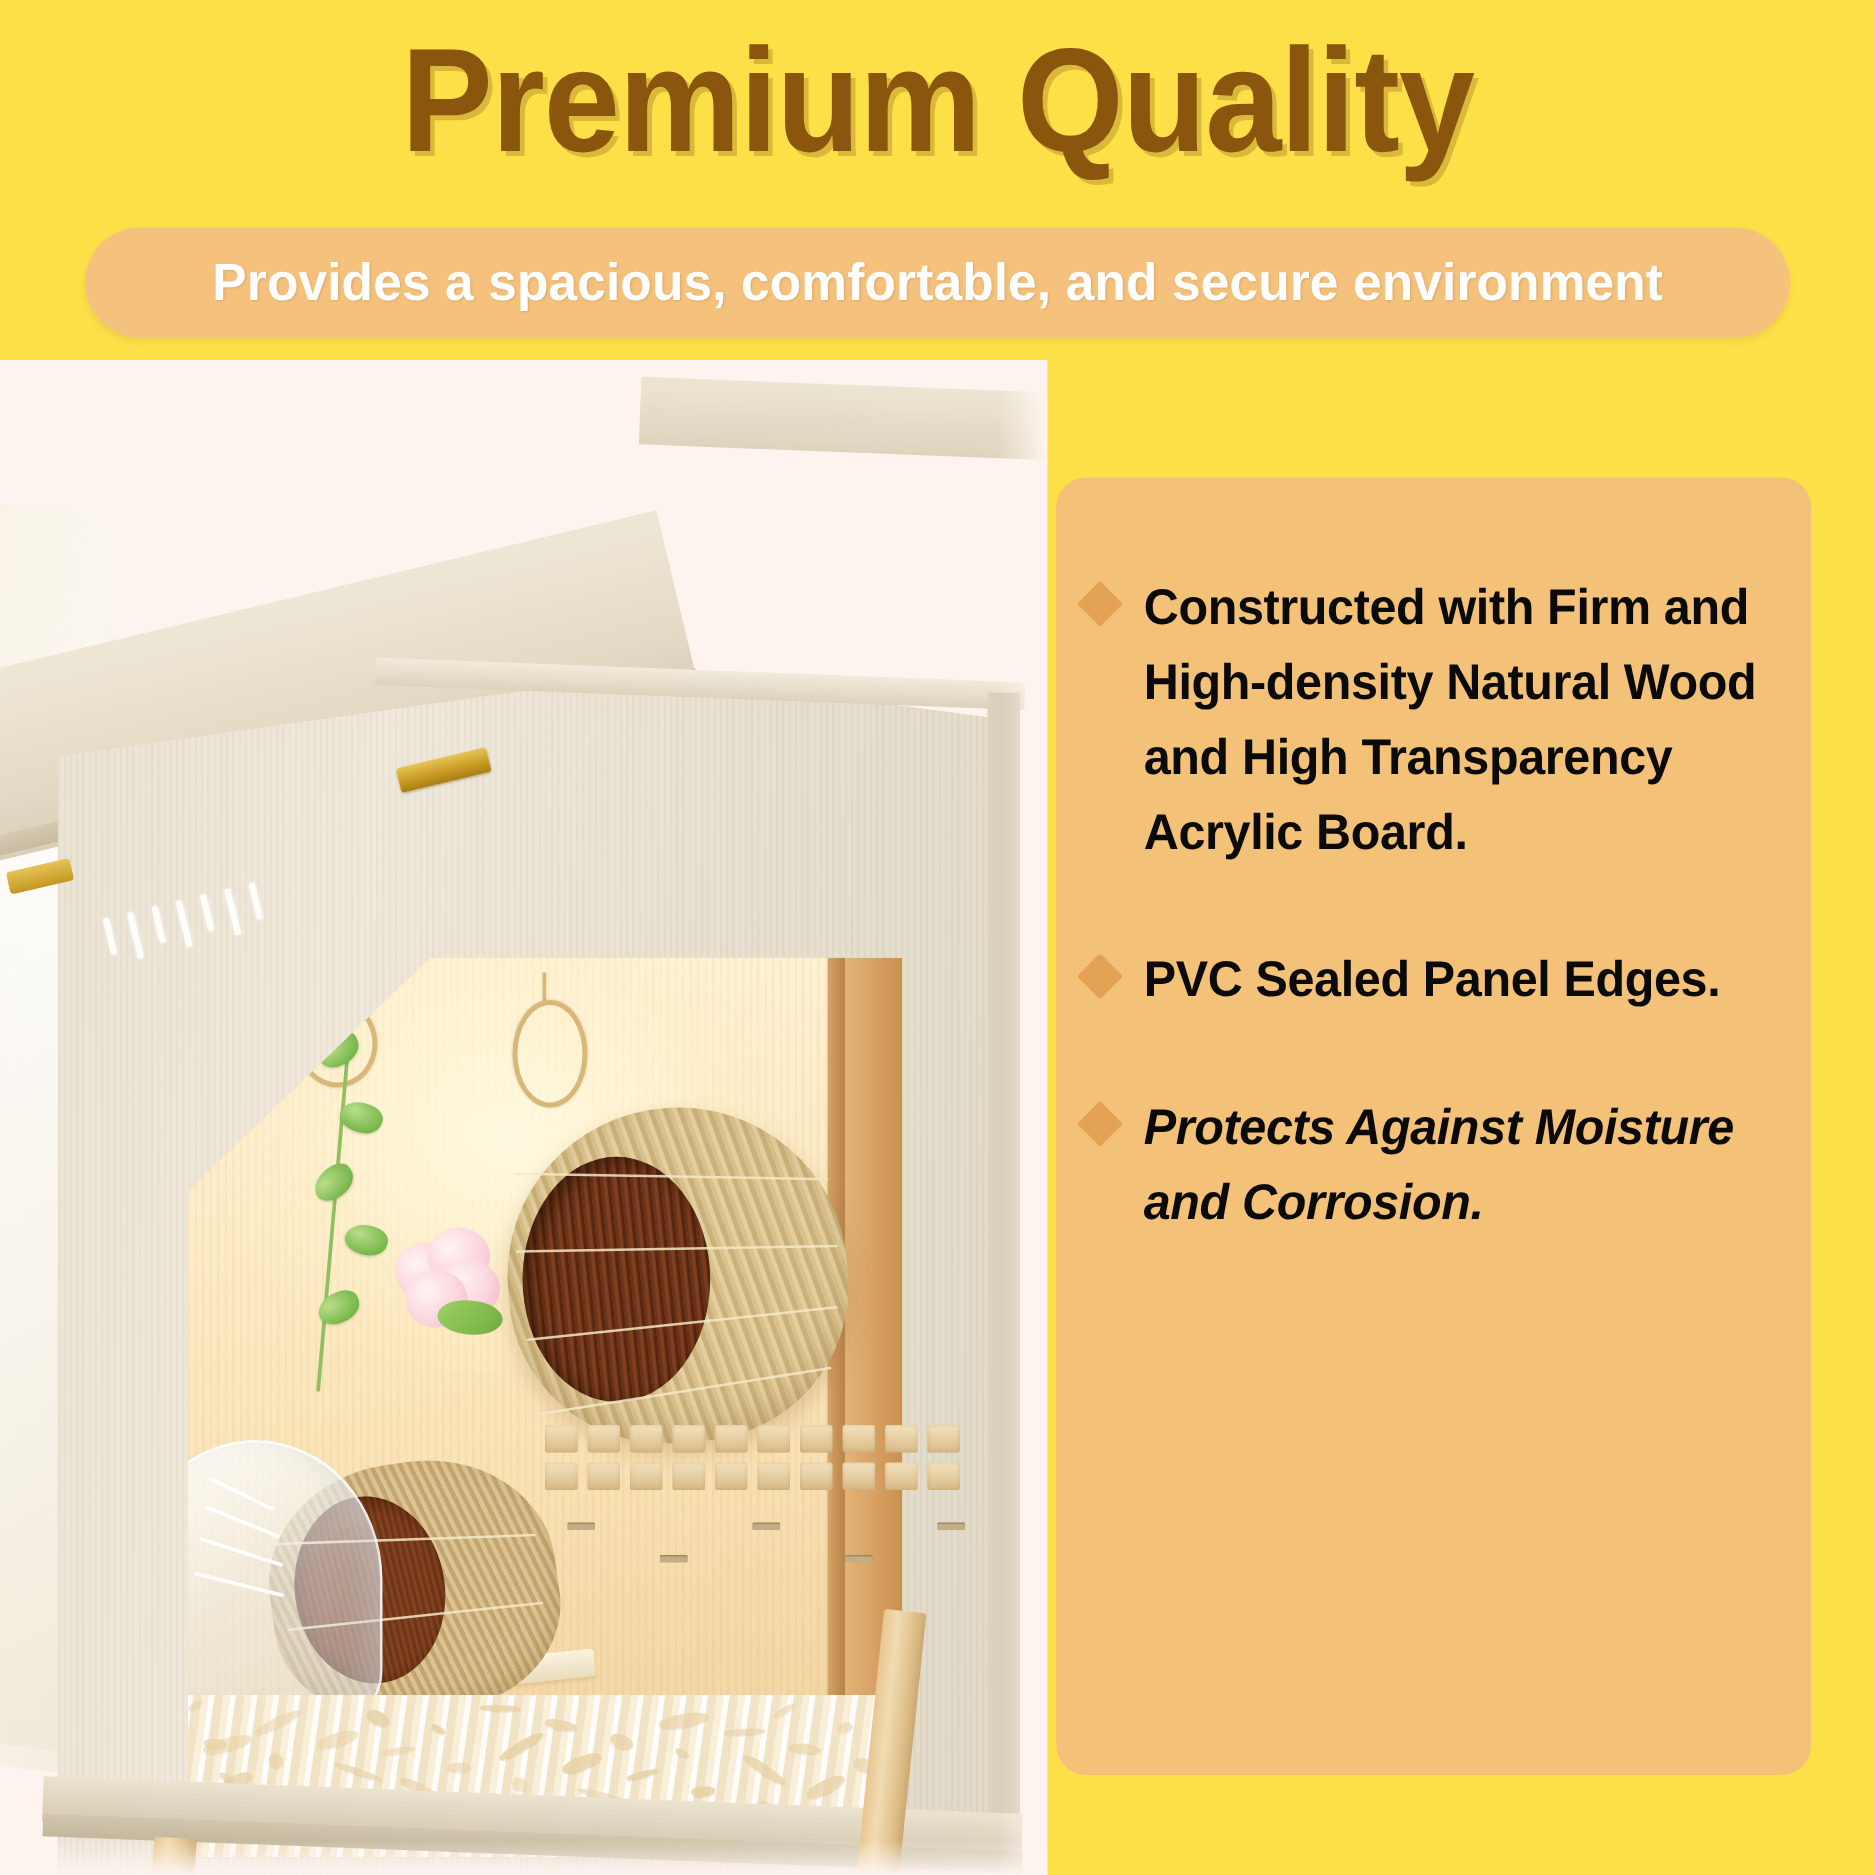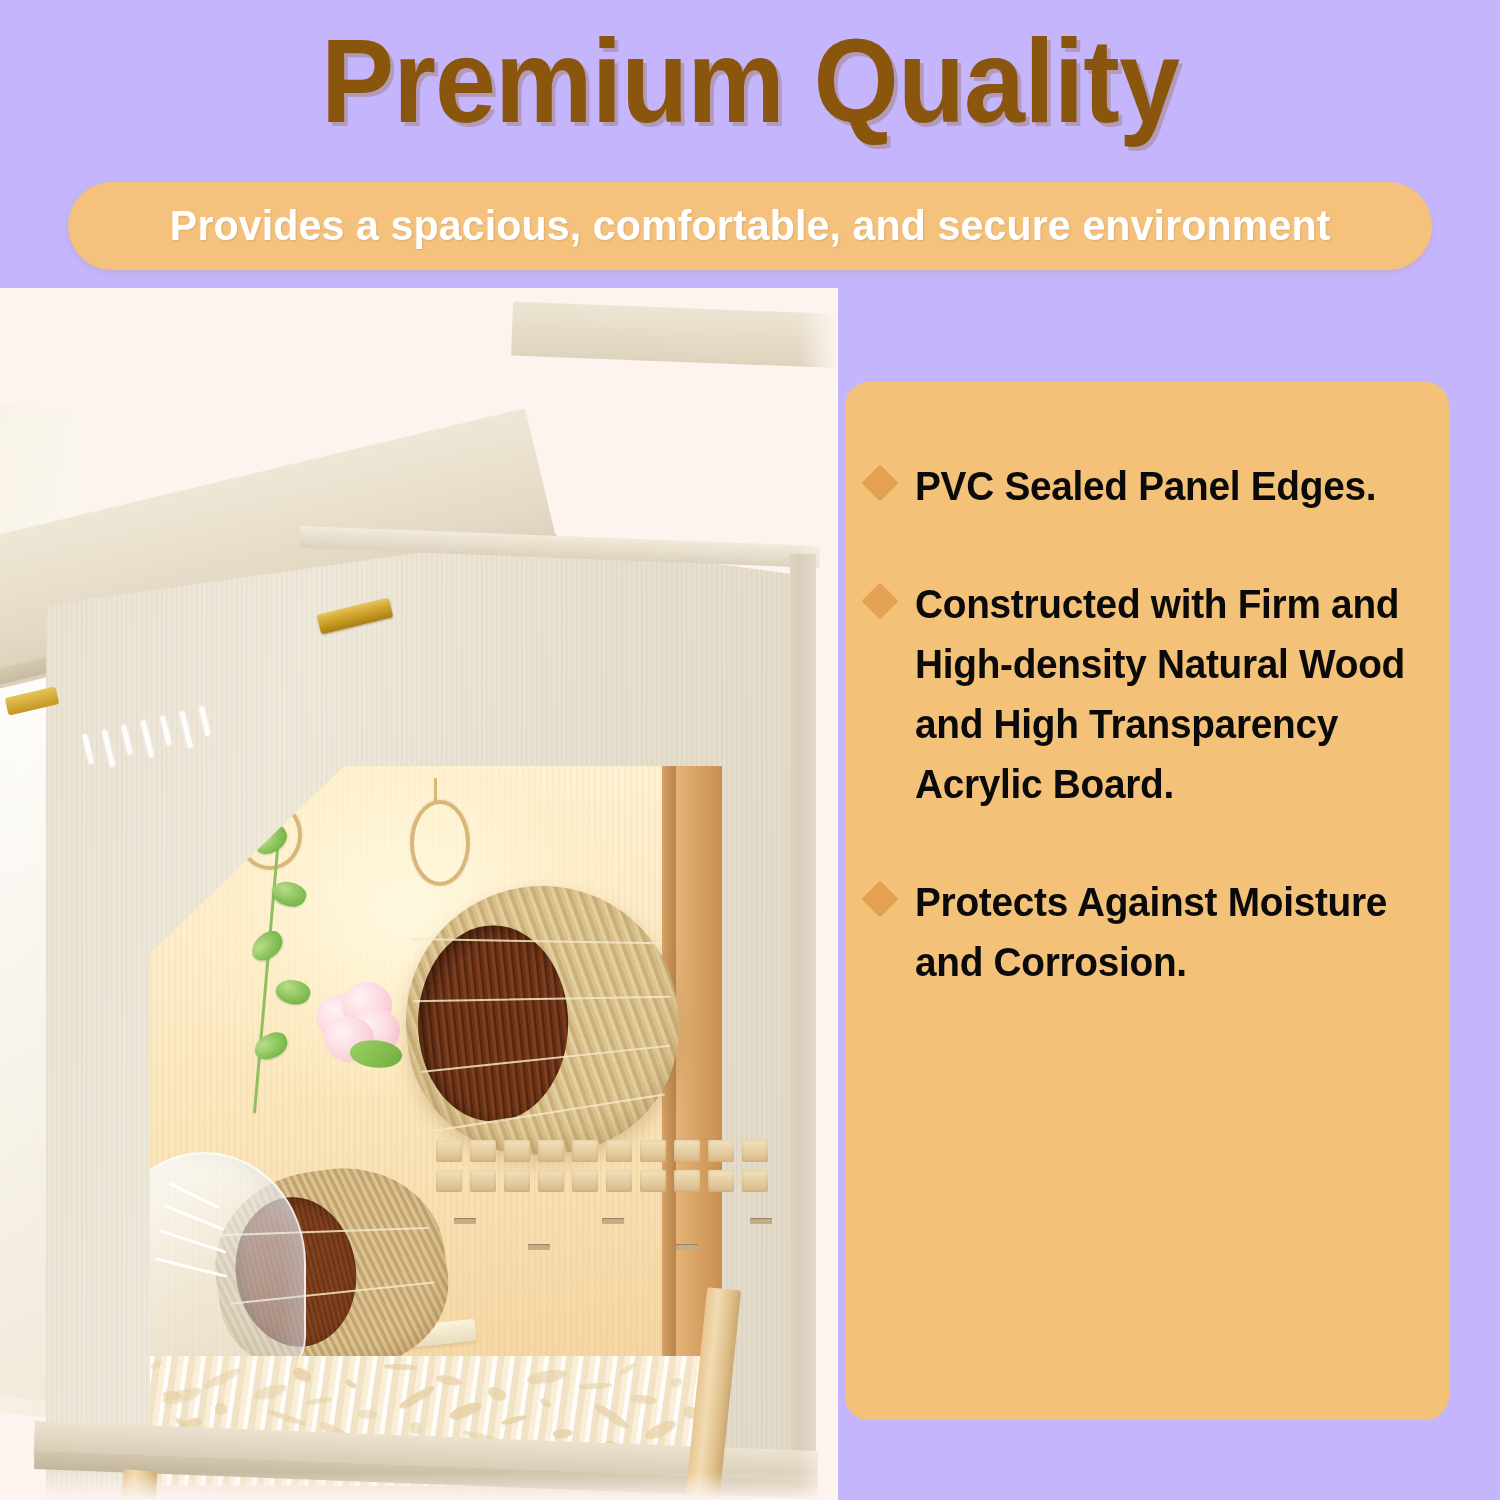--- a/index.html
+++ b/index.html
@@ -3,21 +3,21 @@
 <meta charset="utf-8">
 <style>
   html,body{margin:0;padding:0;}
   body{
     width:1500px;height:1500px;
     background:#FDF4F0;
     font-family:"Liberation Sans", sans-serif;
     overflow:hidden;
     position:relative;
   }
-  #root{position:absolute;inset:0;background:#c4b5fd;}
+  #root{position:absolute;inset:0;background:#fde047;}
 
   
   .title{
     position:absolute;left:0;right:0;top:18px;
     text-align:center;
     font-family:"Liberation Sans", sans-serif;
     font-size:118px;
     font-weight:bold;
     letter-spacing:-1px;
     color:#8A560E;
@@ -51,21 +51,21 @@
     background:#F3C177;
     border-radius:24px;
   }
   .bullets{
     position:absolute;left:22px;right:14px;top:74px;
   }
   .bullet{
     display:flex;align-items:flex-start;
     margin-bottom:58px;
   }
-  .bullet:last-child{margin-bottom:6px;}
+  .bullet:last-child{margin-bottom:6px;font-style:italic;}
   .diamond{
     flex:0 0 auto;
     width:26px;height:26px;
     background:#E3A153;
     transform:rotate(45deg);
     margin-top:14px;margin-right:22px;
     border-radius:2px;
   }
   .bullet-text{
     flex:1 1 auto;
@@ -559,25 +559,25 @@
     <div class="leg" style="left:690px;top:1000px;width:34px;height:330px;transform:rotate(6deg);"></div>
 
     <div class="photo-fade-r"></div>
     <div class="photo-fade-b"></div>
   </div>
 
   <div class="panel">
     <div class="bullets" id="bulletsBox">
         <div class="bullet">
           <div class="diamond"></div>
-          <div class="bullet-text">PVC Sealed Panel Edges.</div>
+          <div class="bullet-text">Constructed with Firm and High-density Natural Wood and High Transparency Acrylic Board.</div>
         </div>
         <div class="bullet">
           <div class="diamond"></div>
-          <div class="bullet-text">Constructed with Firm and High-density Natural Wood and High Transparency Acrylic Board.</div>
+          <div class="bullet-text">PVC Sealed Panel Edges.</div>
         </div>
         <div class="bullet">
           <div class="diamond"></div>
           <div class="bullet-text">Protects Against Moisture and Corrosion.</div>
         </div>
       </div>
   </div>
 
 </div>
 

